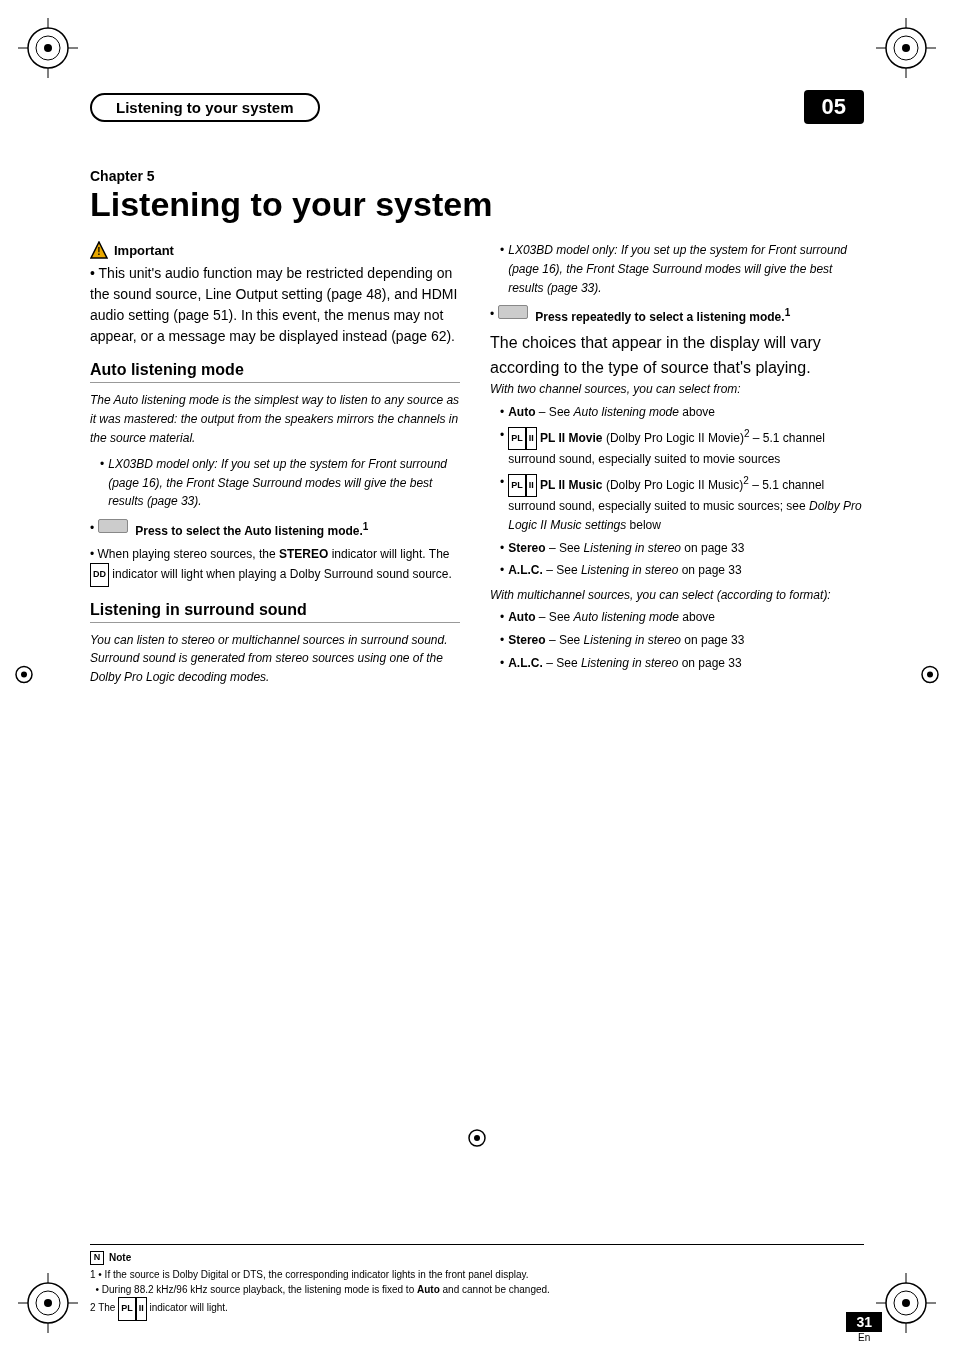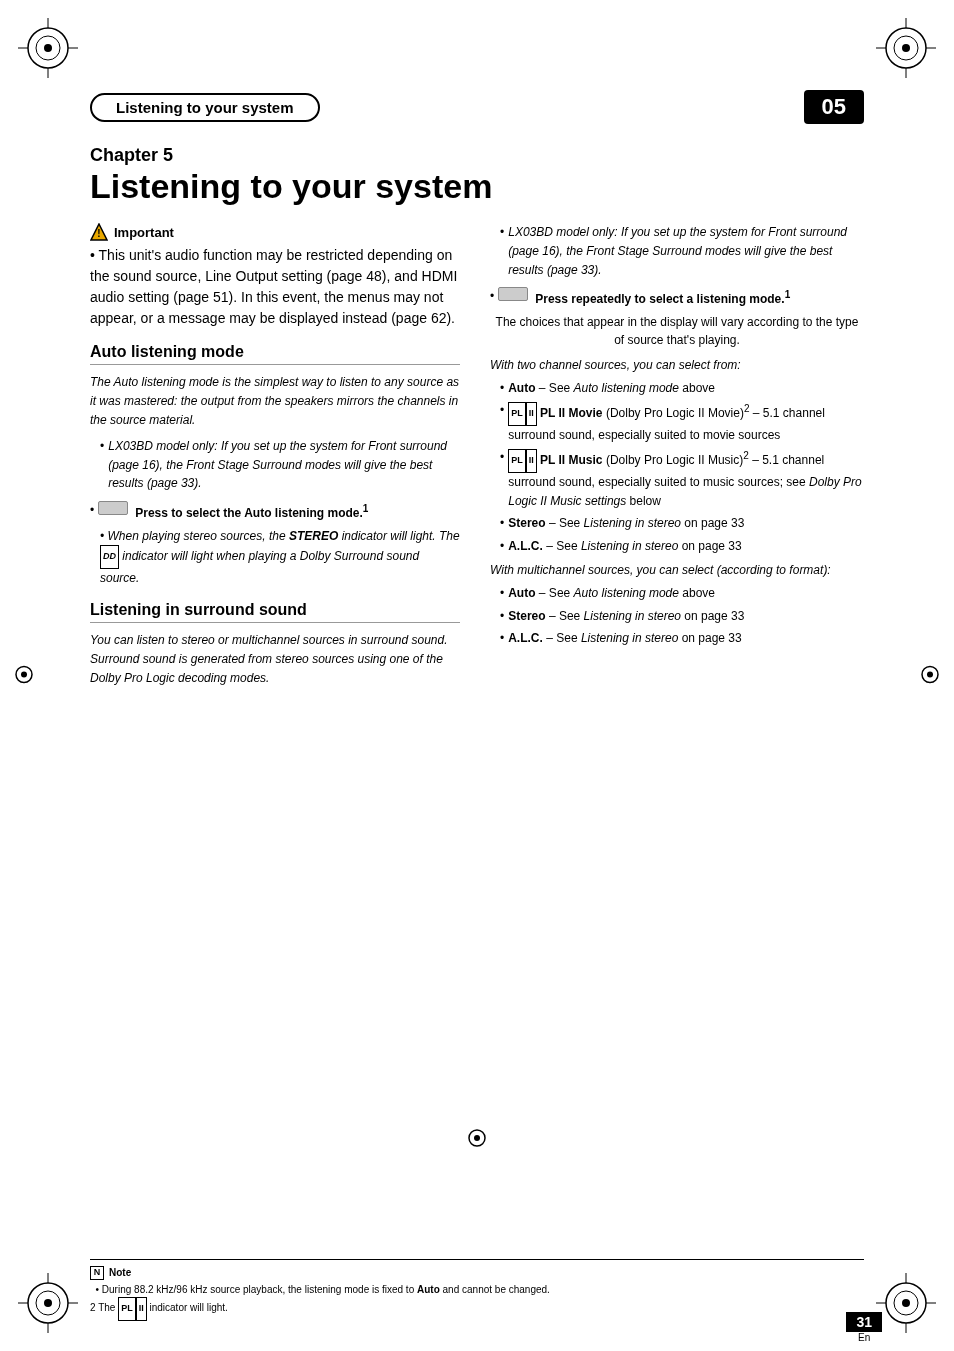--- a/index.html
+++ b/index.html
@@ -58,23 +58,24 @@
     
     .content {
       position: absolute;
       top: 145px;
       left: 90px;
       right: 90px;
       bottom: 80px;
     }
 
     .chapter-label {
-      font-size: 18px;
+      font-size: 14px;
       font-weight: bold;
       margin-bottom: 2px;
+      margin-top: 23px;
     }
     .chapter-title {
       font-size: 34px;
       font-weight: bold;
       margin-bottom: 18px;
       line-height: 1.1;
     }
 
     .two-col {
       display: flex;
@@ -337,21 +338,21 @@
           <em>LX03BD model only:</em> If you set up the system for Front surround (page 16), the Front Stage Surround modes will give the best results (page 33).
         </span>
       </div>
 
       <div class="press-section">
         <div class="press-row">
           <span>•</span>
           <span class="press-button-inline"></span>
           <span><strong>Press to select the Auto listening mode.<sup>1</sup></strong></span>
         </div>
-        <div style="font-size:12px; margin-left:10px; line-height:1.55;font-style:italic;">
+        <div style="font-size:12px; line-height:1.55;">
           • When playing stereo sources, the <strong>STEREO</strong> indicator will light. The <span class="dd-indicator">DD</span> indicator will light when playing a Dolby Surround sound source.
         </div>
       </div>
 
       <div class="section-title">Listening in surround sound</div>
       <div class="section-body">You can listen to stereo or multichannel sources in surround sound. Surround sound is generated from stereo sources using one of the Dolby Pro Logic decoding modes.</div>
 
     </div>
 
     <div class="col-right">
@@ -361,21 +362,21 @@
           <em>LX03BD model only:</em> If you set up the system for Front surround (page 16), the Front Stage Surround modes will give the best results (page 33).
         </span>
       </div>
 
       <div class="press-section">
         <div class="press-row">
           <span>•</span>
           <span class="press-button-inline"></span>
           <span><strong>Press repeatedly to select a listening mode.<sup>1</sup></strong></span>
         </div>
-        <div style="font-size:12px; margin-bottom:6px; line-height:1.55;text-align:center;">
+        <div style="font-size:16px; line-height:1.55;">
           The choices that appear in the display will vary according to the type of source that's playing.
         </div>
 
         <div style="font-size:12px; margin-bottom:4px; font-style:italic;">
           <em>With two channel sources</em>, you can select from:
         </div>
 
         <div class="bullet-item">
           <span><strong>Auto</strong> – See <em>Auto listening mode</em> above</span>
         </div>
@@ -408,20 +409,23 @@
       </div>
 
     </div>
   </div>
 </div>
 
 <div class="footer-note">
   <div class="note-header">
     <div class="note-icon">N</div>
     <span>Note</span>
+  </div>
+  <div>
+    1 • If the source is Dolby Digital or DTS, the corresponding indicator lights in the front panel display.
   </div>
   <div>
     &nbsp;&nbsp;• During 88.2 kHz/96 kHz source playback, the listening mode is fixed to <strong>Auto</strong> and cannot be changed.
   </div>
   <div>
     2 The <span class="dd-indicator">PL</span><span class="dd-indicator">II</span> indicator will light.
   </div>
 </div>
 
 <div class="page-number">

